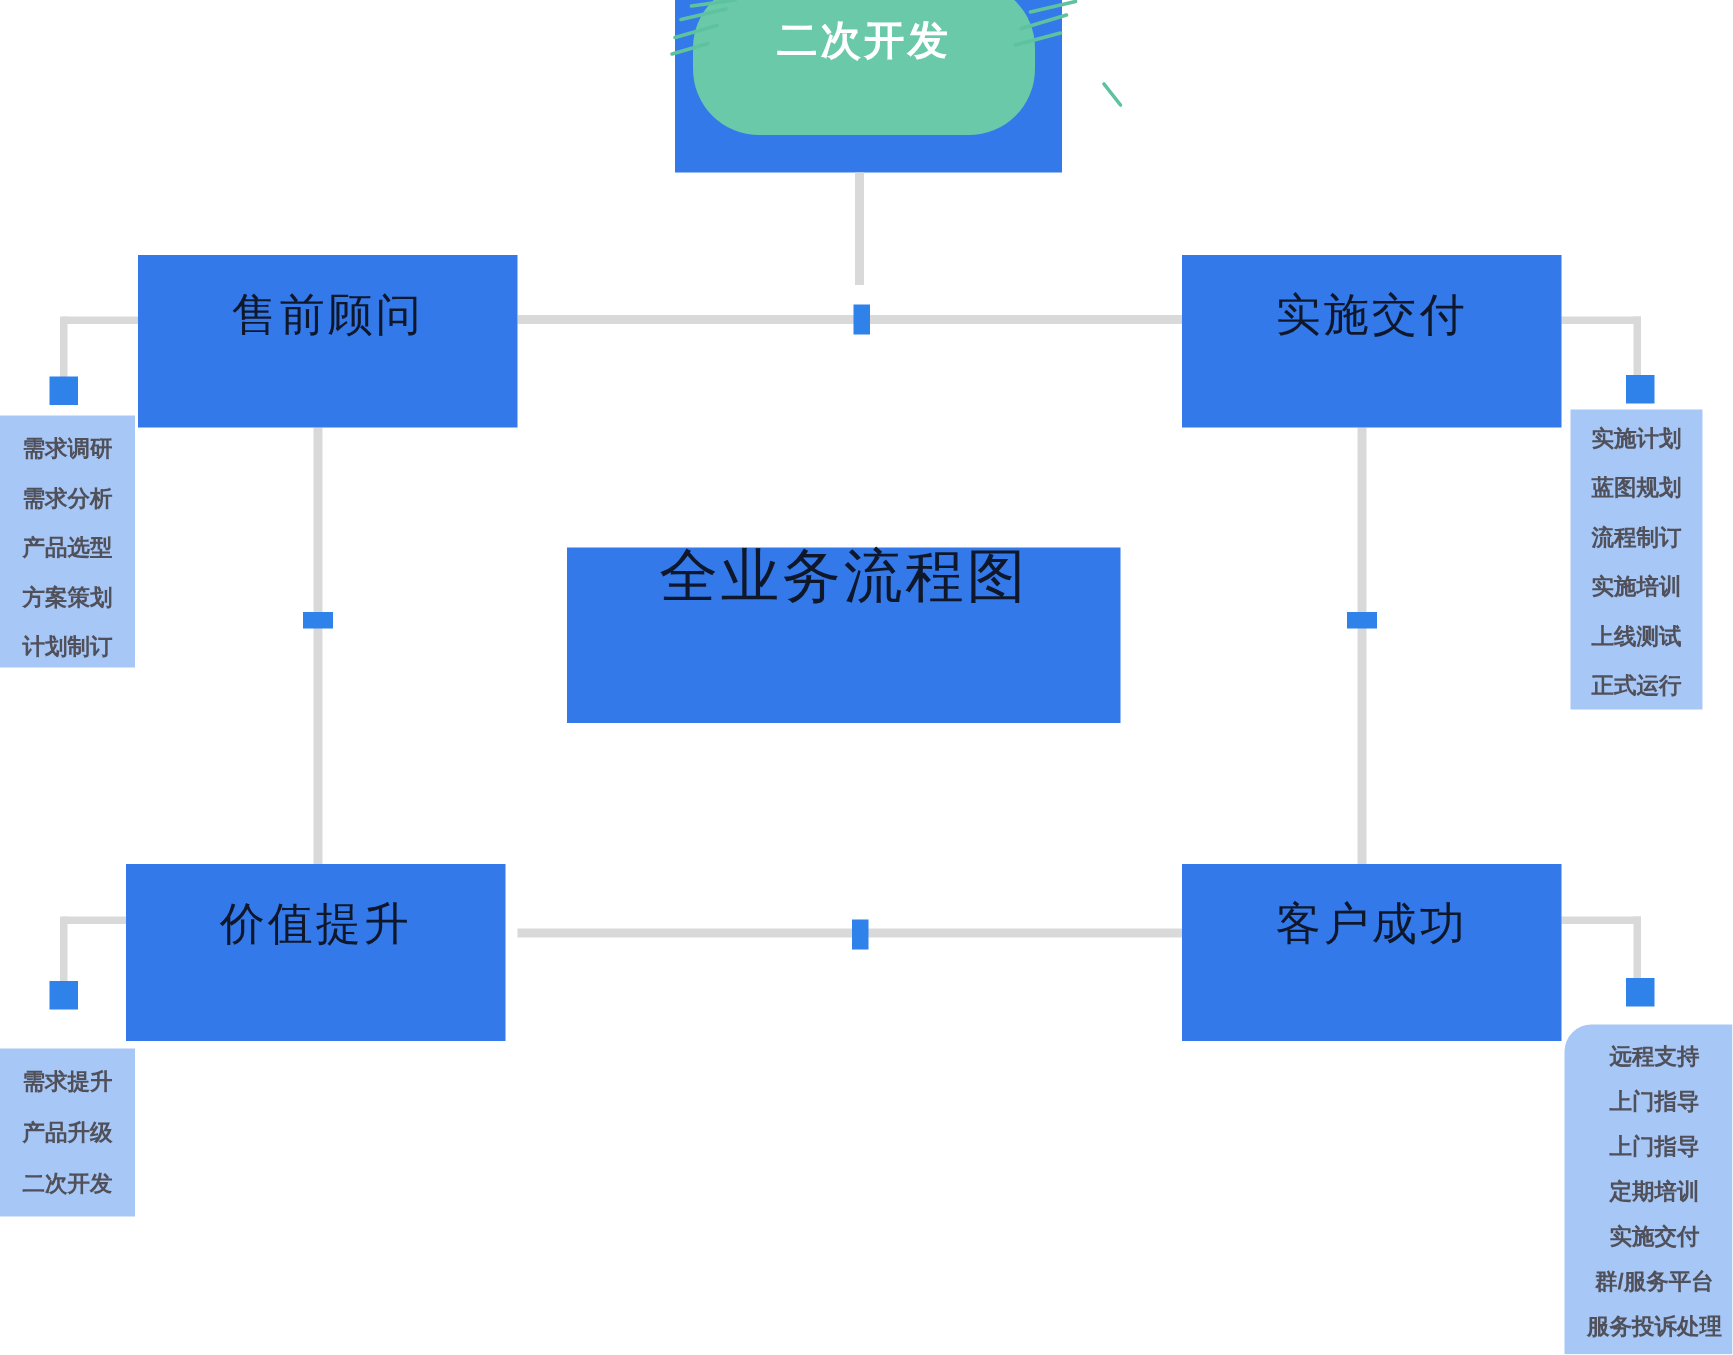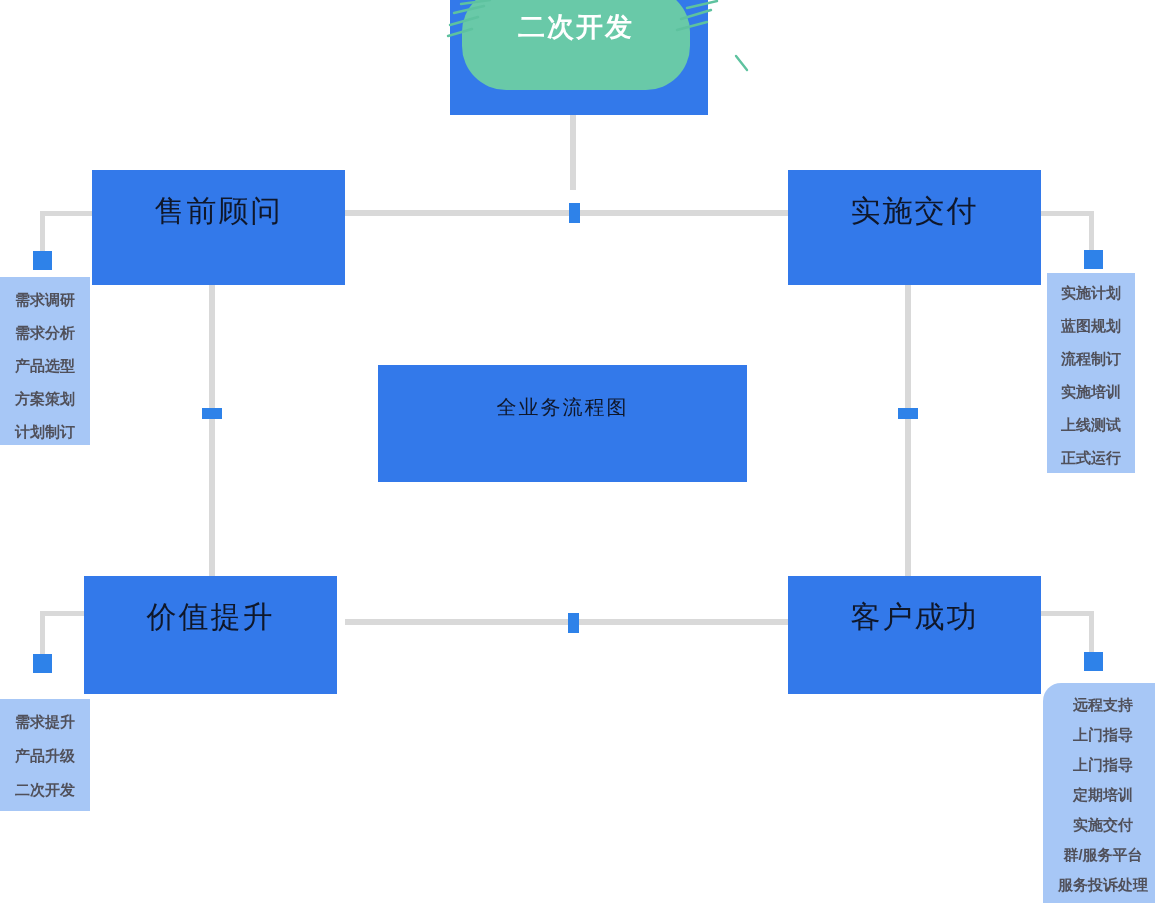--- a/index.html
+++ b/index.html
@@ -14,21 +14,21 @@
   }
   .box::before{
     content:"";position:absolute;inset:0;background:var(--shadow-navy,#0F316E);
     z-index:-1;transform-origin:left bottom;transform:translateY(-3px) rotate(-0.7deg);
   }
   .node{width:253px;height:115px;font-size:30px;padding-top:22px;box-sizing:border-box;line-height:38px;}
   #node-presale{left:92px;top:170px;}
   #node-delivery{left:788px;top:170px;}
   #node-value{left:84px;top:576px;height:118px;}
   #node-success{left:788px;top:576px;height:118px;}
-  #node-center{left:378px;top:365px;width:369px;height:117px;font-size:20px;padding-top:22px;box-sizing:border-box;line-height:40px;}
+  #node-center{left:378px;top:365px;width:369px;height:117px;font-size:39px;box-sizing:border-box;line-height:40px;}
   
   #top-rect{position:absolute;left:450px;top:0;width:258px;height:115px;background:var(--box-blue,#3379EA);}
   #top-pill{
     position:absolute;left:462px;top:-12px;width:228px;height:102px;
     background:var(--pill-green,#69C9A8);border-radius:44px;
     color:#ffffff;font-weight:bold;font-size:27px;line-height:35px;
     text-align:center;padding-top:22px;box-sizing:border-box;letter-spacing:2px;
   }
   
   .line{position:absolute;background:var(--line-gray,#D9D9D9);}

